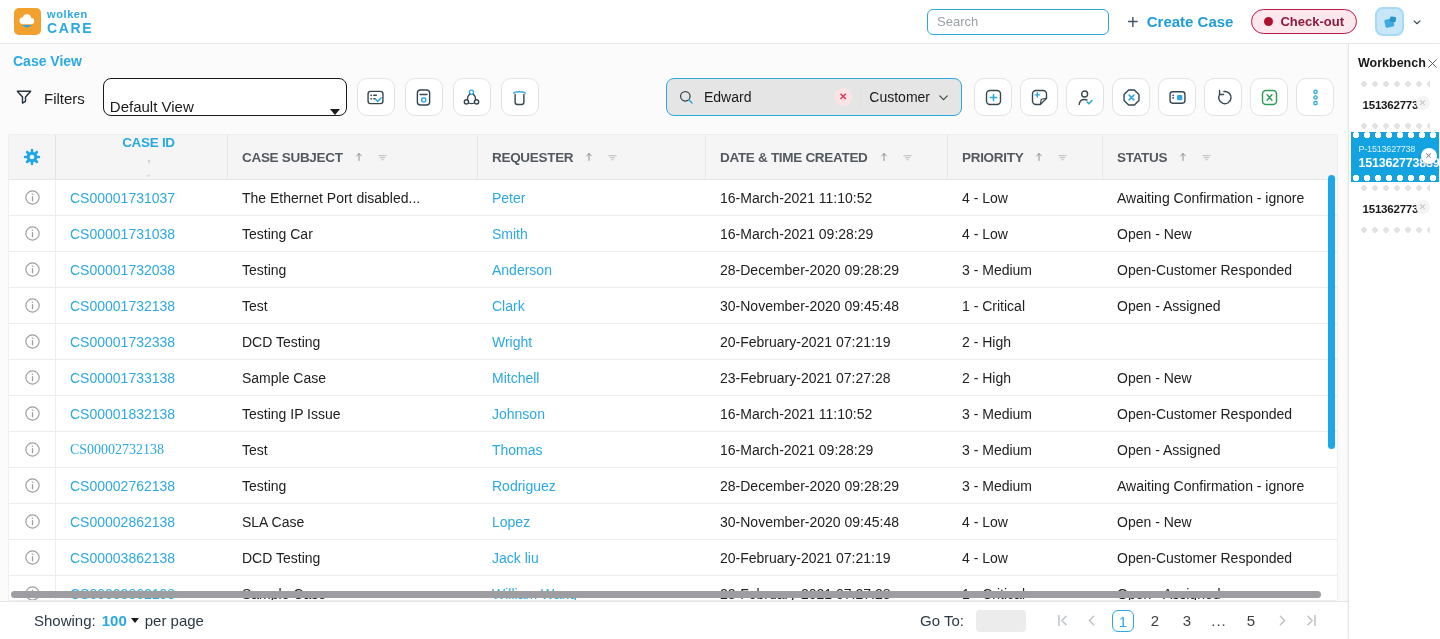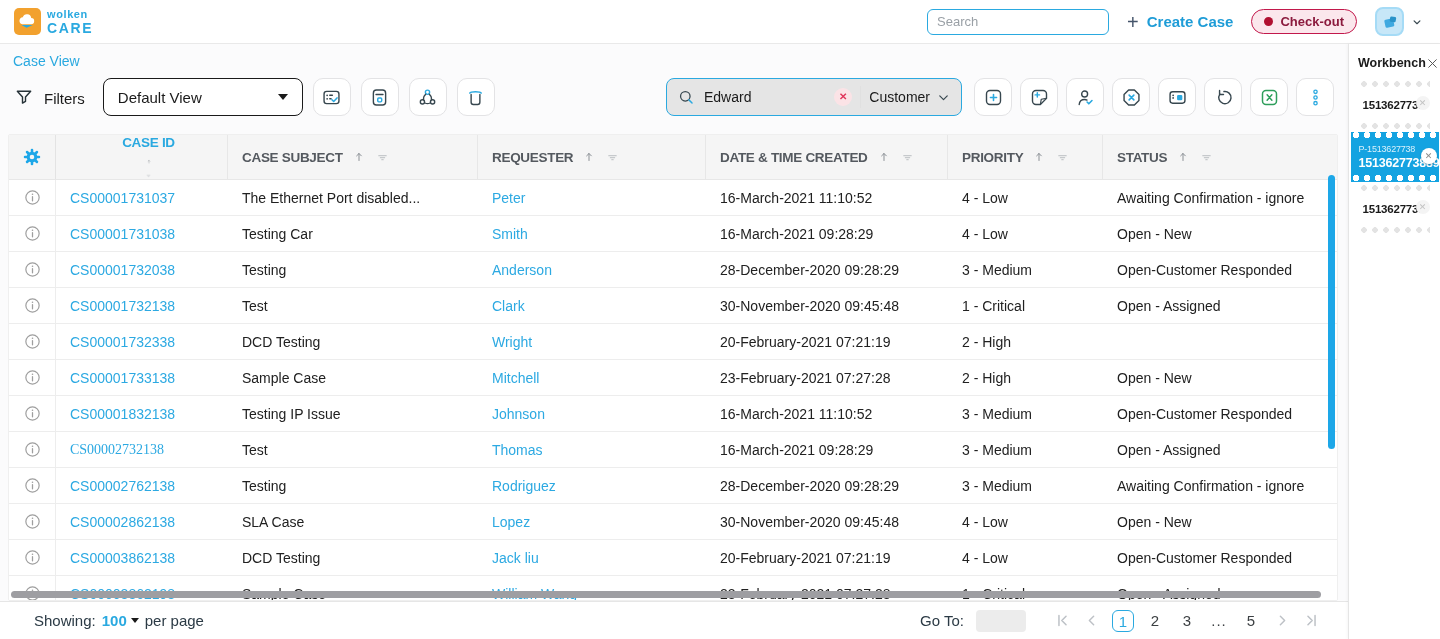--- a/index.html
+++ b/index.html
@@ -29,29 +29,29 @@
   .checkout .dot { width:9px; height:9px; border-radius:50%; background:#B01030; }
   .checkout .co-label { color:#8B1A3D; font-size:13px; font-weight:600; }
   .avatar-wrap { display:flex; align-items:center; gap:6px; }
   .avatar { width:29px; height:29px; border-radius:8px; background:#C7E7F8; border:2px solid #A5DBF6;
             display:flex; align-items:center; justify-content:center; overflow:hidden; }
 
   
   .main-row { display:flex; height:595px; }
   .content { width:1348px; background:#fbfbfc; display:flex; flex-direction:column; }
 
-  .breadcrumb-row { padding:8px 0 2px 13px; }
+  .breadcrumb-row { padding:8px 0 2px 13px;font-weight:bold; }
   .breadcrumb { color:#2AA9E0; font-size:14px; cursor:pointer; }
 
   
   .toolbar { display:flex; align-items:center; padding:6px 14px 8px 14px; gap:10px; }
   .filters { display:flex; align-items:flex-end; gap:10px; margin-right:8px; }
   .filters-label { font-size:15px; color:#1a1a1a; }
-  .view-select { width:200px; height:38px; border:1.6px solid #1a1a1a; border-radius:8px; background:#fff;
-                 display:flex; align-items:center; padding:0 14px; cursor:pointer; }
+  .view-select { width:244px; height:38px; border:1.6px solid #1a1a1a; border-radius:8px; background:#fff;
+                 display:flex; align-items:flex-end; padding:0 6px; cursor:pointer; }
   .view-select .vs-label { font-size:15px; color:#1a1a1a; flex:1; }
   .caret-down { width:0; height:0; border-left:5px solid transparent; border-right:5px solid transparent;
                 border-top:6px solid #1a1a1a; }
   .icon-btn { width:38px; height:38px; border:1px solid #e3e3e5; border-radius:10px; background:#fff;
               display:flex; align-items:center; justify-content:center; cursor:pointer; flex:none; }
   .right-tools { margin-left:auto; display:flex; align-items:center; gap:8px; }
   .filter-search { width:296px; height:38px; border:1.6px solid #2AA9E0; border-radius:8px; background:#e5e5e5;
                    display:flex; align-items:center; padding:0 10px; gap:8px; margin-right:4px; }
   .fs-value { font-size:14px; color:#1a1a1a; flex:1; }
   .fs-clear { width:18px; height:18px; border-radius:50%; background:#FBE3E6; color:#E0355A;

